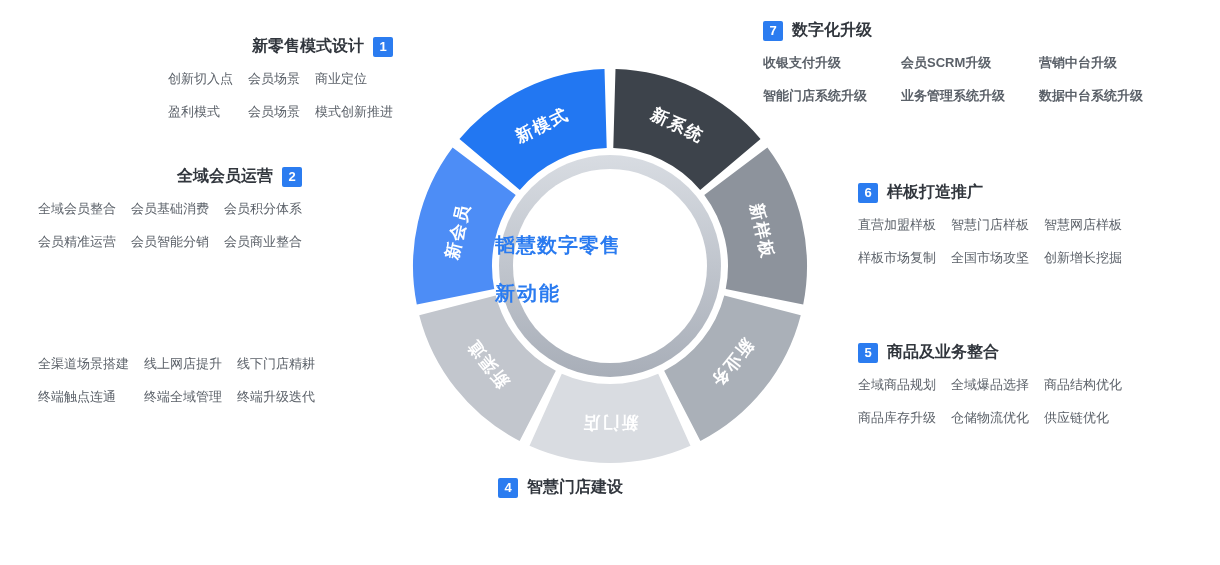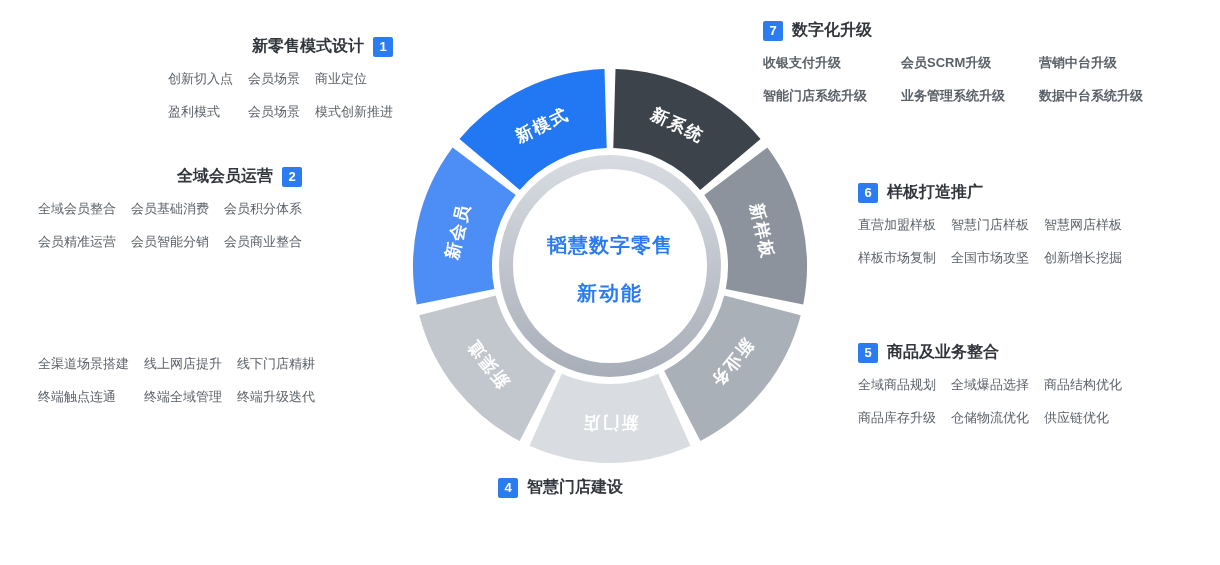--- a/index.html
+++ b/index.html
@@ -8,21 +8,21 @@
     font-family:"Liberation Sans","DejaVu Sans",sans-serif; overflow:hidden;
   }
   svg.wheel { position:absolute; left:0; top:0; }
   .seg-label {
     font-size:17px; font-weight:bold; letter-spacing:2px;
     text-anchor:middle; dominant-baseline:central;
     font-family:"Liberation Sans","DejaVu Sans",sans-serif;
   }
   .center-text {
     position:absolute; left:495px; top:232px; width:230px;
-    text-align:center; z-index:3;
+    text-align:left; z-index:3;
   }
   .center-title { font-size:20px; font-weight:bold; color:#2a7bf0; letter-spacing:1px; }
   .center-subtitle { font-size:20px; font-weight:bold; color:#2a7bf0; margin-top:21px; letter-spacing:2px; }
 
   .group { position:absolute; white-space:nowrap; }
   .group-title {
     display:flex; align-items:center; gap:9px;
     font-size:16px; font-weight:bold; color:#31363d;
   }
   .group.left .group-title { justify-content:flex-end; }

